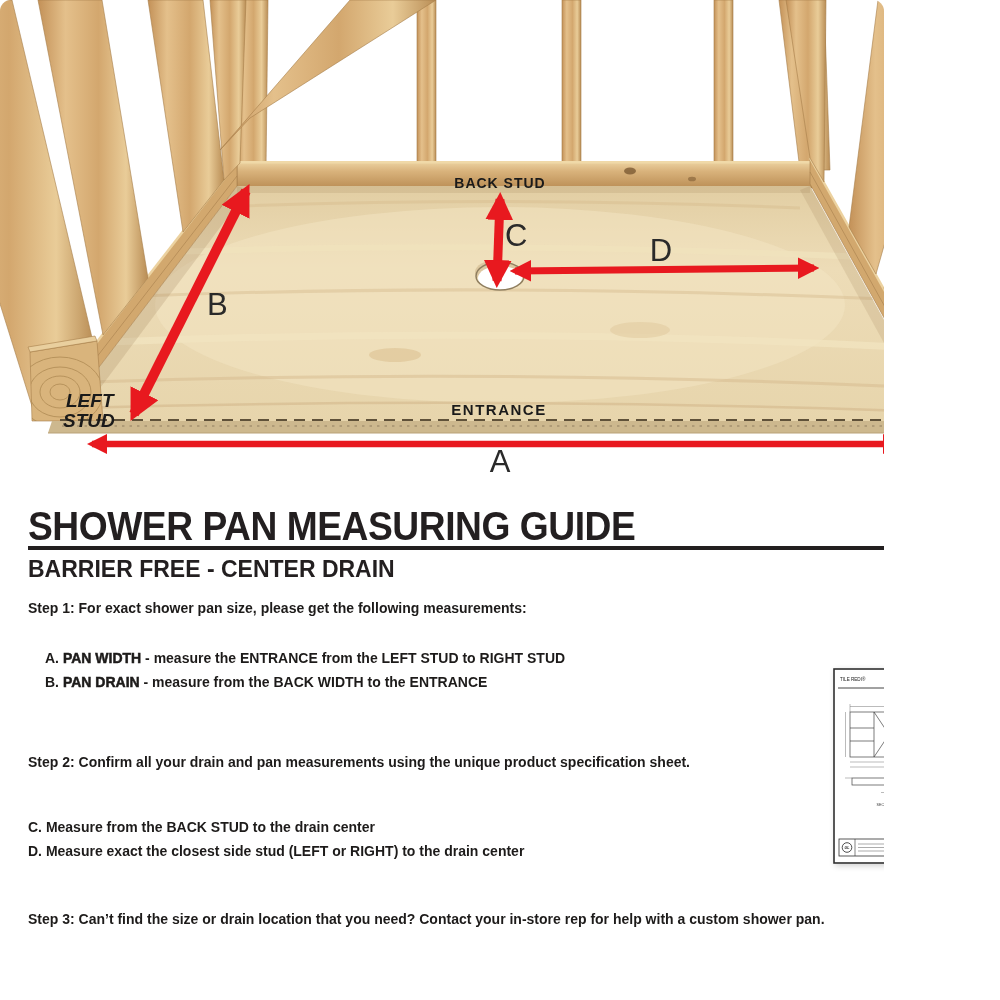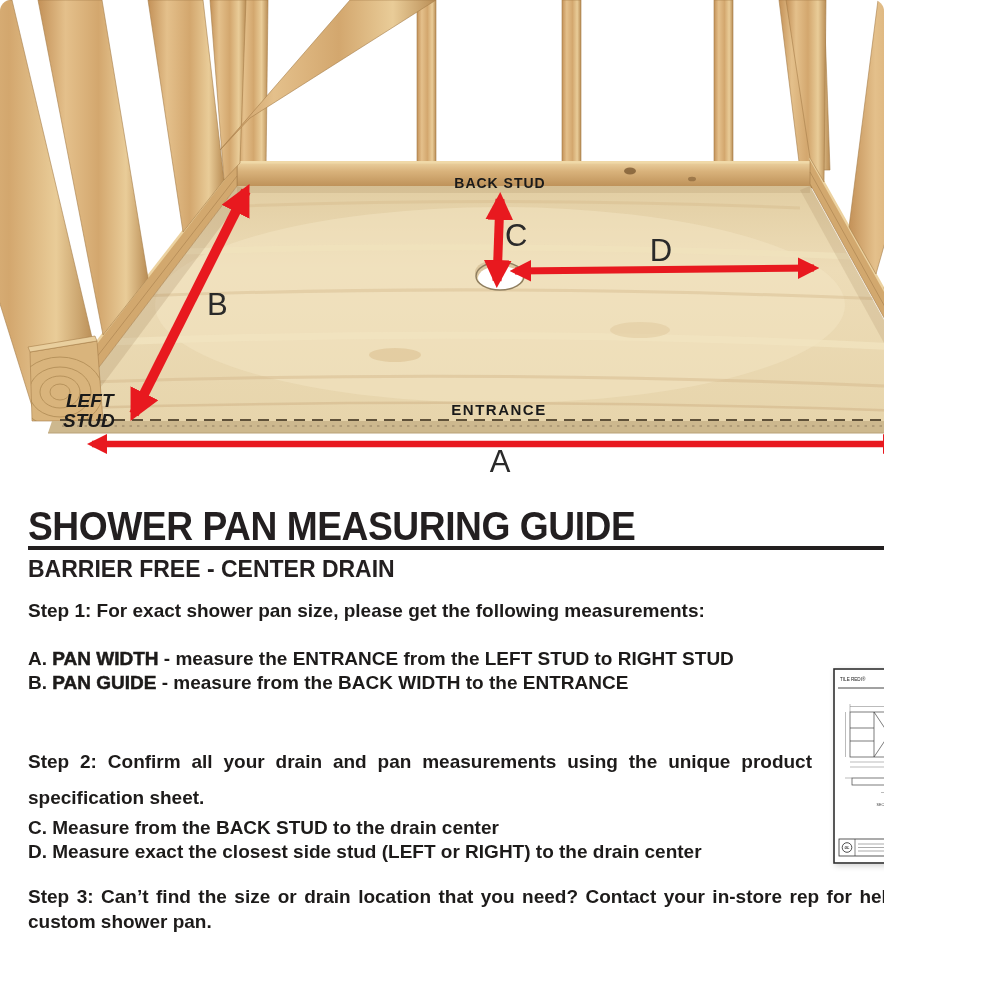--- a/index.html
+++ b/index.html
@@ -20,26 +20,26 @@
   .subtitle {
     position:absolute; left:28px; top:556px; font-size:23px; font-weight:bold; color:#231f20;
     white-space:nowrap;
   }
 
   .logo { position:absolute; left:884px; top:485px; color:#231f20; line-height:1; }
   .logo .row1 { font-size:29px; letter-spacing:.5px; display:flex; align-items:flex-end; }
   .logo .box { margin-left:2px; margin-bottom:1px; }
   .logo .row2 { font-size:29px; letter-spacing:.5px; margin-top:-4px;font-weight:bold; }
 
-  .steps p { position:absolute; left:28px; font-size:19px; font-weight:bold; color:#1d1b1a; }
+  .steps p { position:absolute; left:28px; font-size:14px; font-weight:bold; color:#1d1b1a; }
   .p-step1 { top:600px; width:770px; white-space:nowrap; }
-  .p-items-ab { top:647px; line-height:23.5px; white-space:nowrap; }
+  .p-items-ab { top:647px; line-height:23.5px; white-space:nowrap;margin-left:17px; }
   .p-step2 { top:744px; width:784px; line-height:36px; text-align:justify; }
   .p-items-cd { top:816px; line-height:23.5px; white-space:nowrap; }
-  .p-step3 { top:884px; width:934px; line-height:25px; text-align:justify; }
+  .p-step3 { top:907px; width:934px; line-height:25px; text-align:justify; }
   .term { -webkit-text-stroke:0.5px #1d1b1a; }
 
   .spec-sheet {
     position:absolute; left:833px; top:668px; width:159px; height:196px; background:#fff;
     box-shadow:2px 2px 6px rgba(0,0,0,0.18);
   }
 </style>
 </head>
 <body>
 
@@ -197,21 +197,21 @@
   </div>
 
   <div class="title-rule"></div>
   <div class="subtitle">BARRIER FREE - CENTER DRAIN</div>
 
   <div class="steps">
     <p class="p-step1">Step 1: For exact shower pan size, please get the following measurements:</p>
 
     <p class="p-items-ab">
       <span><span>A. </span><span class="term">PAN WIDTH</span><span> - measure the ENTRANCE from the LEFT STUD to RIGHT STUD</span></span><br>
-      <span><span>B. </span><span class="term">PAN GUIDE</span><span> - measure from the BACK WIDTH to the ENTRANCE</span></span>
+      <span><span>B. </span><span class="term">PAN DRAIN</span><span> - measure from the BACK WIDTH to the ENTRANCE</span></span>
     </p>
 
     <p class="p-step2">Step 2: Confirm all your drain and pan measurements using the unique product specification sheet.</p>
 
     <p class="p-items-cd">
       <span>C. Measure from the BACK STUD to the drain center</span><br>
       <span>D. Measure exact the closest side stud (LEFT or RIGHT) to the drain center</span>
     </p>
 
     <p class="p-step3">Step 3: Can’t find the size or drain location that you need? Contact your in-store rep for help with a custom shower pan.</p>

